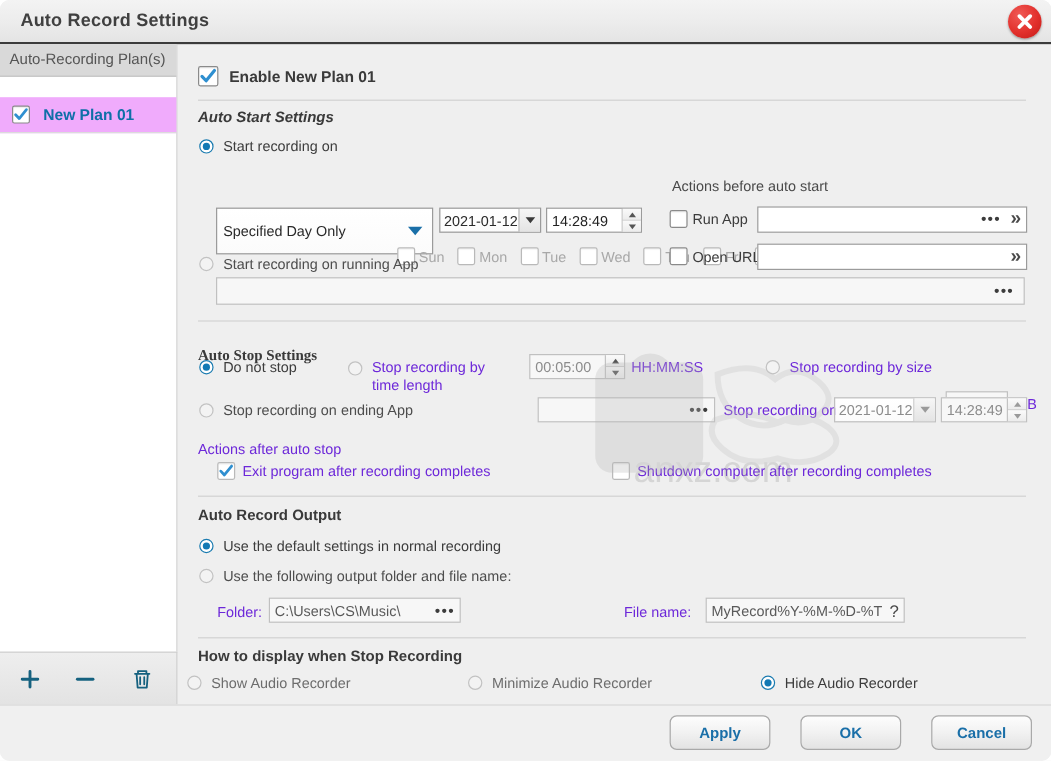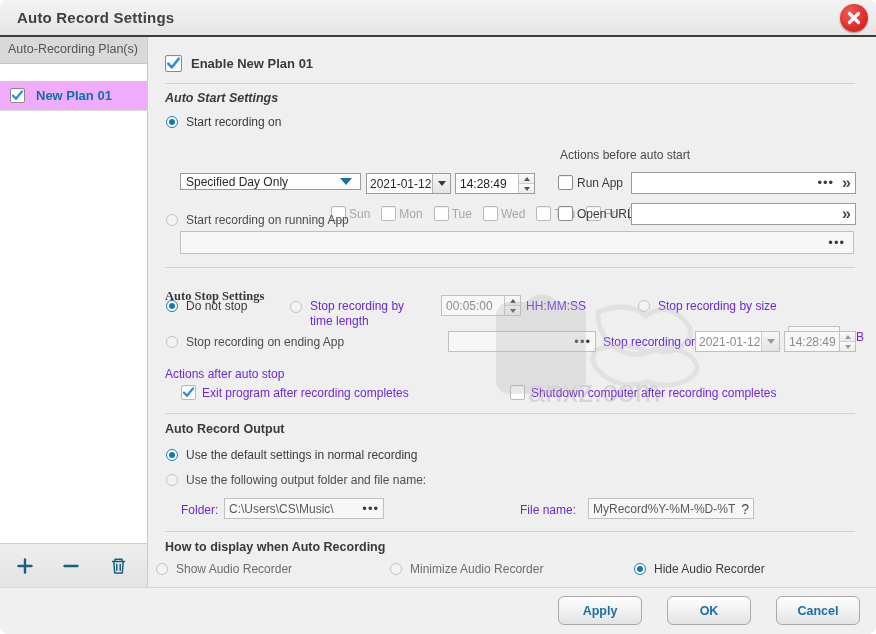--- a/index.html
+++ b/index.html
@@ -239,21 +239,21 @@
     </div>
     <div class="hr" style="left:17px;top:46px;width:690px;"></div>
 
     <div class="sec-title" style="position:absolute;left:17px;top:54px;font-style:italic;">Auto Start Settings</div>
 
     <div style="position:absolute;left:18px;top:78px;display:flex;align-items:center;">
       <span class="radio on"></span>
       <span class="lab" style="margin-left:8px;">Start recording on</span>
     </div>
 
-    <div class="combo" style="position:absolute;left:32px;top:136px;width:181px;height:17px;">
+    <div class="combo" style="position:absolute;left:32px;top:136px;width:181px;height:39px;">
       <span class="txt">Specified Day Only</span>
       <span class="arrow-down"></span>
     </div>
 
     <div class="combo" style="position:absolute;left:218px;top:136px;width:85px;height:21px;">
       <span class="txt" style="padding-left:3px;">2021-01-12</span>
       <span class="dd-btn">
           <span class="arrow-sm"></span>
         </span>
     </div>
@@ -413,21 +413,21 @@
       <span style="flex:1;color:#5a5a5a;">C:\Users\CS\Music\</span>
       <span class="ellips">•••</span>
     </div>
     <div class="lab dis" style="position:absolute;left:372px;top:466px;">File name:</div>
     <div class="tin dis" style="position:absolute;left:440px;top:461px;width:166px;height:21px;">
       <span style="flex:1;color:#5a5a5a;">MyRecord%Y-%M-%D-%T</span>
       <span class="qmark">?</span>
     </div>
     <div class="hr" style="left:17px;top:494px;width:690px;"></div>
 
-    <div class="sec-title" style="position:absolute;left:17px;top:503px;">How to display when Auto Recording</div>
+    <div class="sec-title" style="position:absolute;left:17px;top:503px;">How to display when Stop Recording</div>
 
     <div style="position:absolute;left:8px;top:525px;display:flex;align-items:center;">
       <span class="radio dis"></span>
       <span class="lab dis" style="margin-left:8px;color:#6d6d6d;">Show Audio Recorder</span>
     </div>
     <div style="position:absolute;left:242px;top:525px;display:flex;align-items:center;">
       <span class="radio dis"></span>
       <span class="lab dis" style="margin-left:8px;color:#6d6d6d;">Minimize Audio Recorder</span>
     </div>
     <div style="position:absolute;left:486px;top:525px;display:flex;align-items:center;">

